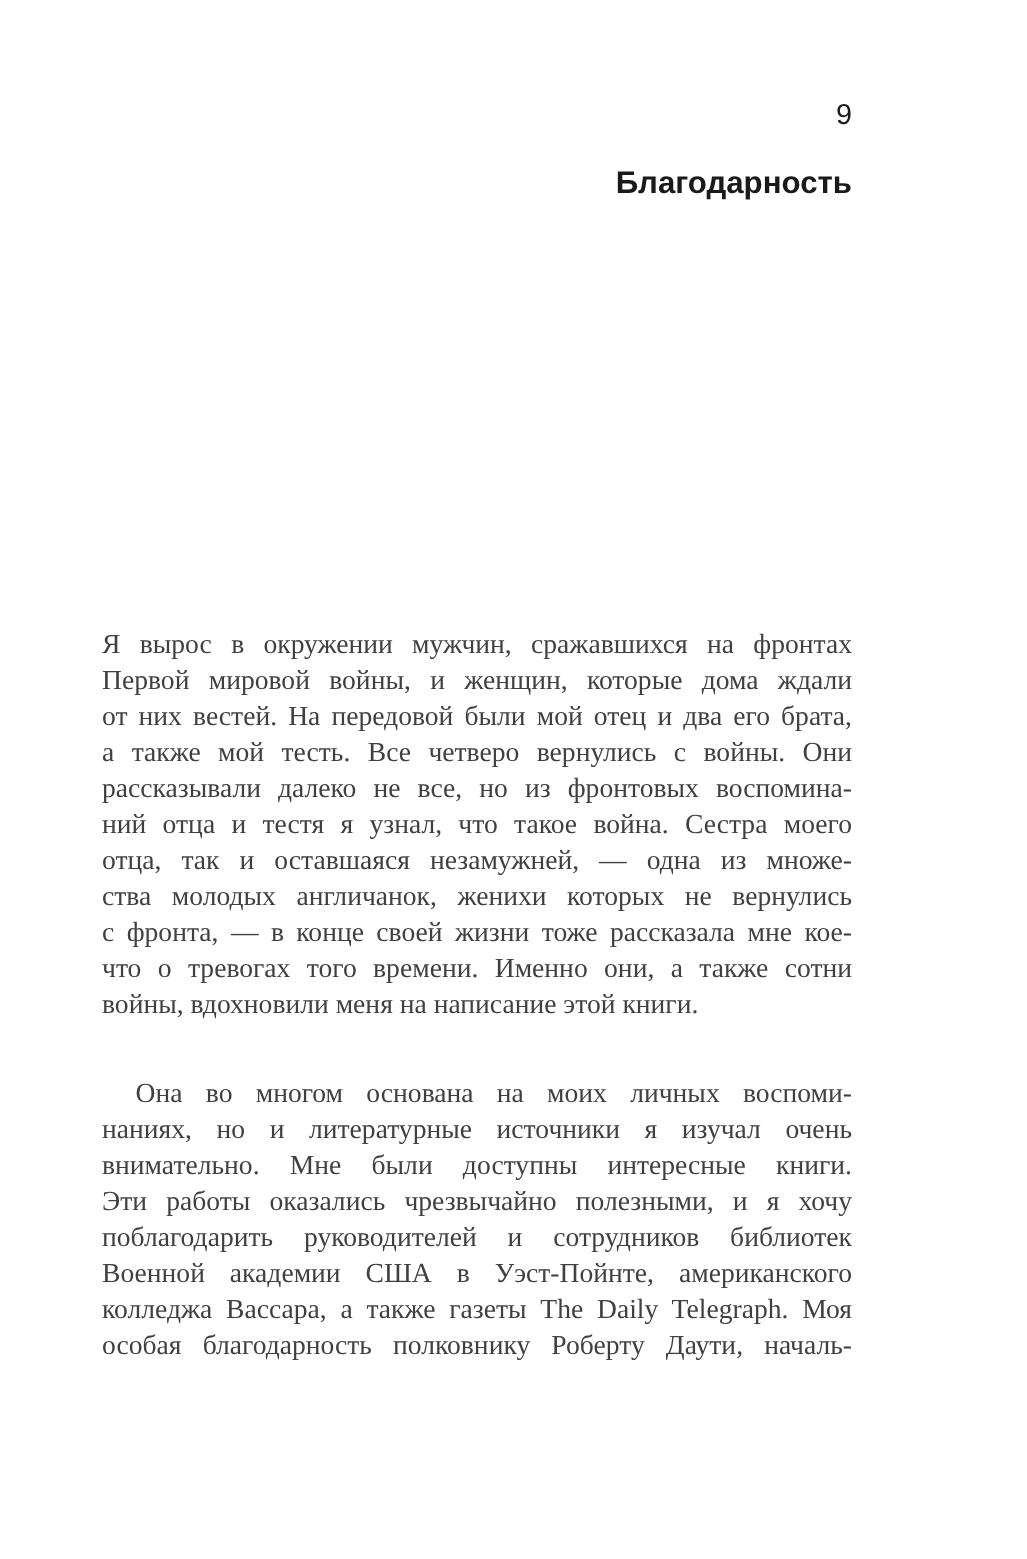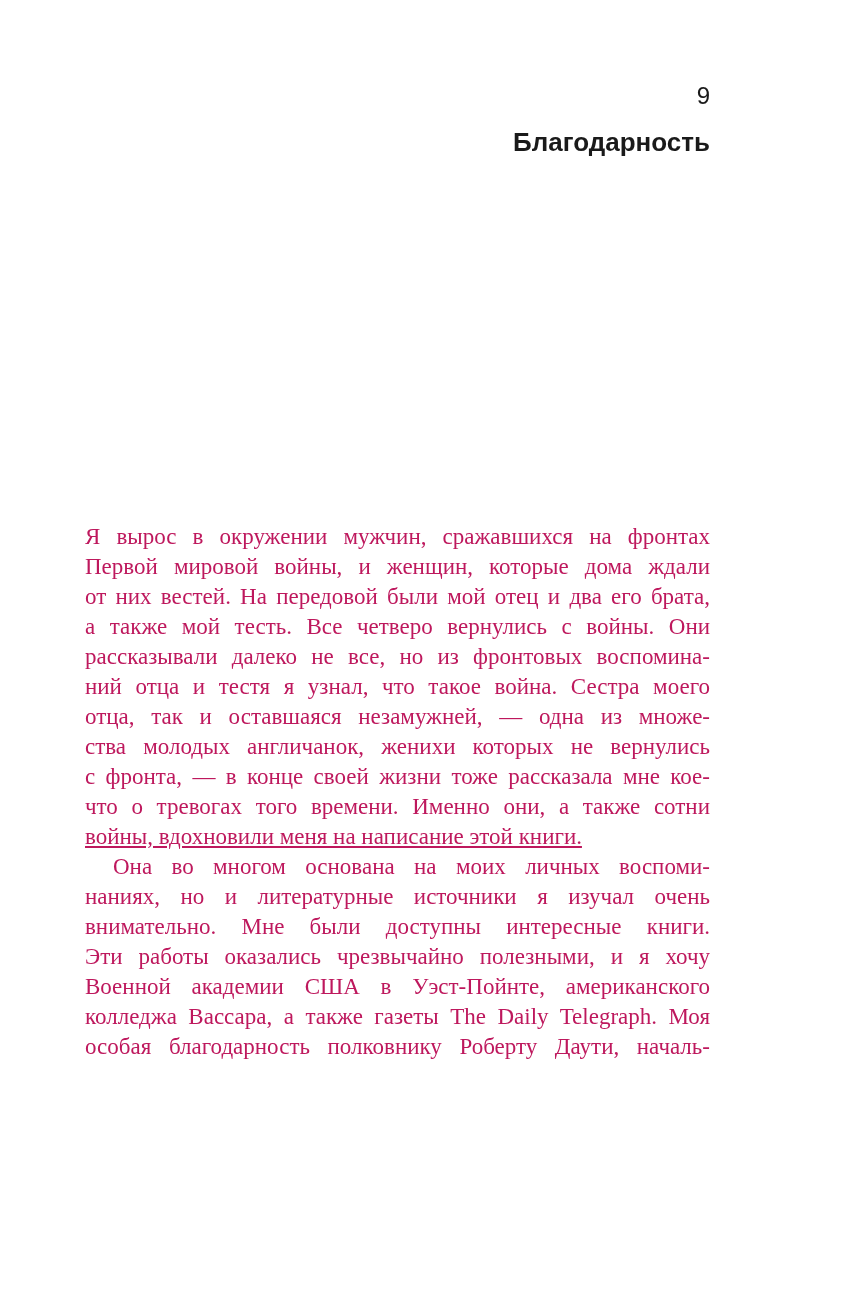--- a/index.html
+++ b/index.html
@@ -20,46 +20,46 @@
     color: #1a1a1a;
   }
   #page-number {
     top: 82px;
     font-family: "Liberation Sans", sans-serif;
     font-size: 24px;
     line-height: 28px;
     font-weight: 400;
   }
   #chapter-heading {
-    top: 126px;
+    top: 136px;
     font-family: "Liberation Sans", sans-serif;
     font-size: 26px;
     line-height: 32px;
     font-weight: 700;
   }
   #body-text {
     position: absolute;
     left: 85px;
     top: 522px;
     width: 625px;
-    color: #be185d;
+    color: #404040;
     font-size: 23px;
     line-height: 30px;
   }
   .line {
     text-align: justify;
     text-align-last: justify;
     white-space: normal;
   }
   .line.last {
     text-align-last: left;
-    text-decoration: underline;
   }
   .line.indent {
     text-indent: 28px;
+    margin-top: 44px;
   }
 </style>
 </head>
 <body>
 
 <div id="book-page">
 
   <div id="page-number" class="right-block">9</div>
 
   <div id="chapter-heading" class="right-block">Благодарность</div>
@@ -78,20 +78,21 @@
       <div class="line">с фронта, — в конце своей жизни тоже рассказала мне кое-</div>
       <div class="line">что о тревогах того времени. Именно они, а также сотни</div>
       <div class="line last">войны, вдохновили меня на написание этой книги.</div>
     </div>
 
     <div>
       <div class="line indent">Она во многом основана на моих личных воспоми-</div>
       <div class="line">наниях, но и литературные источники я изучал очень</div>
       <div class="line">внимательно. Мне были доступны интересные книги.</div>
       <div class="line">Эти работы оказались чрезвычайно полезными, и я хочу</div>
+      <div class="line">поблагодарить руководителей и сотрудников библиотек</div>
       <div class="line">Военной академии США в Уэст-Пойнте, американского</div>
       <div class="line">колледжа Вассара, а также газеты The Daily Telegraph. Моя</div>
       <div class="line">особая благодарность полковнику Роберту Даути, началь-</div>
     </div>
 
   </div>
 
 </div>
 
 </body></html>

